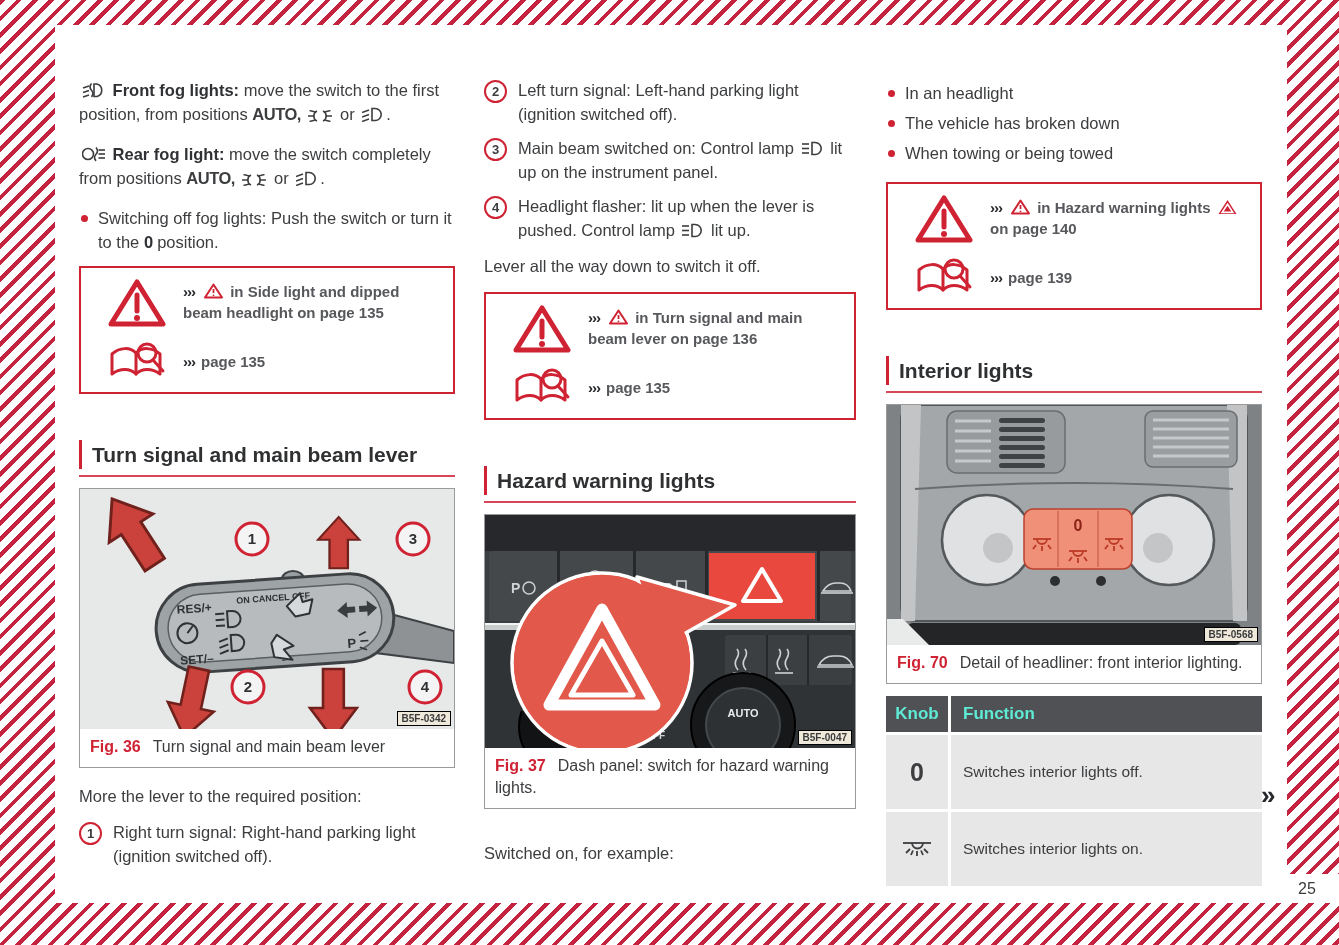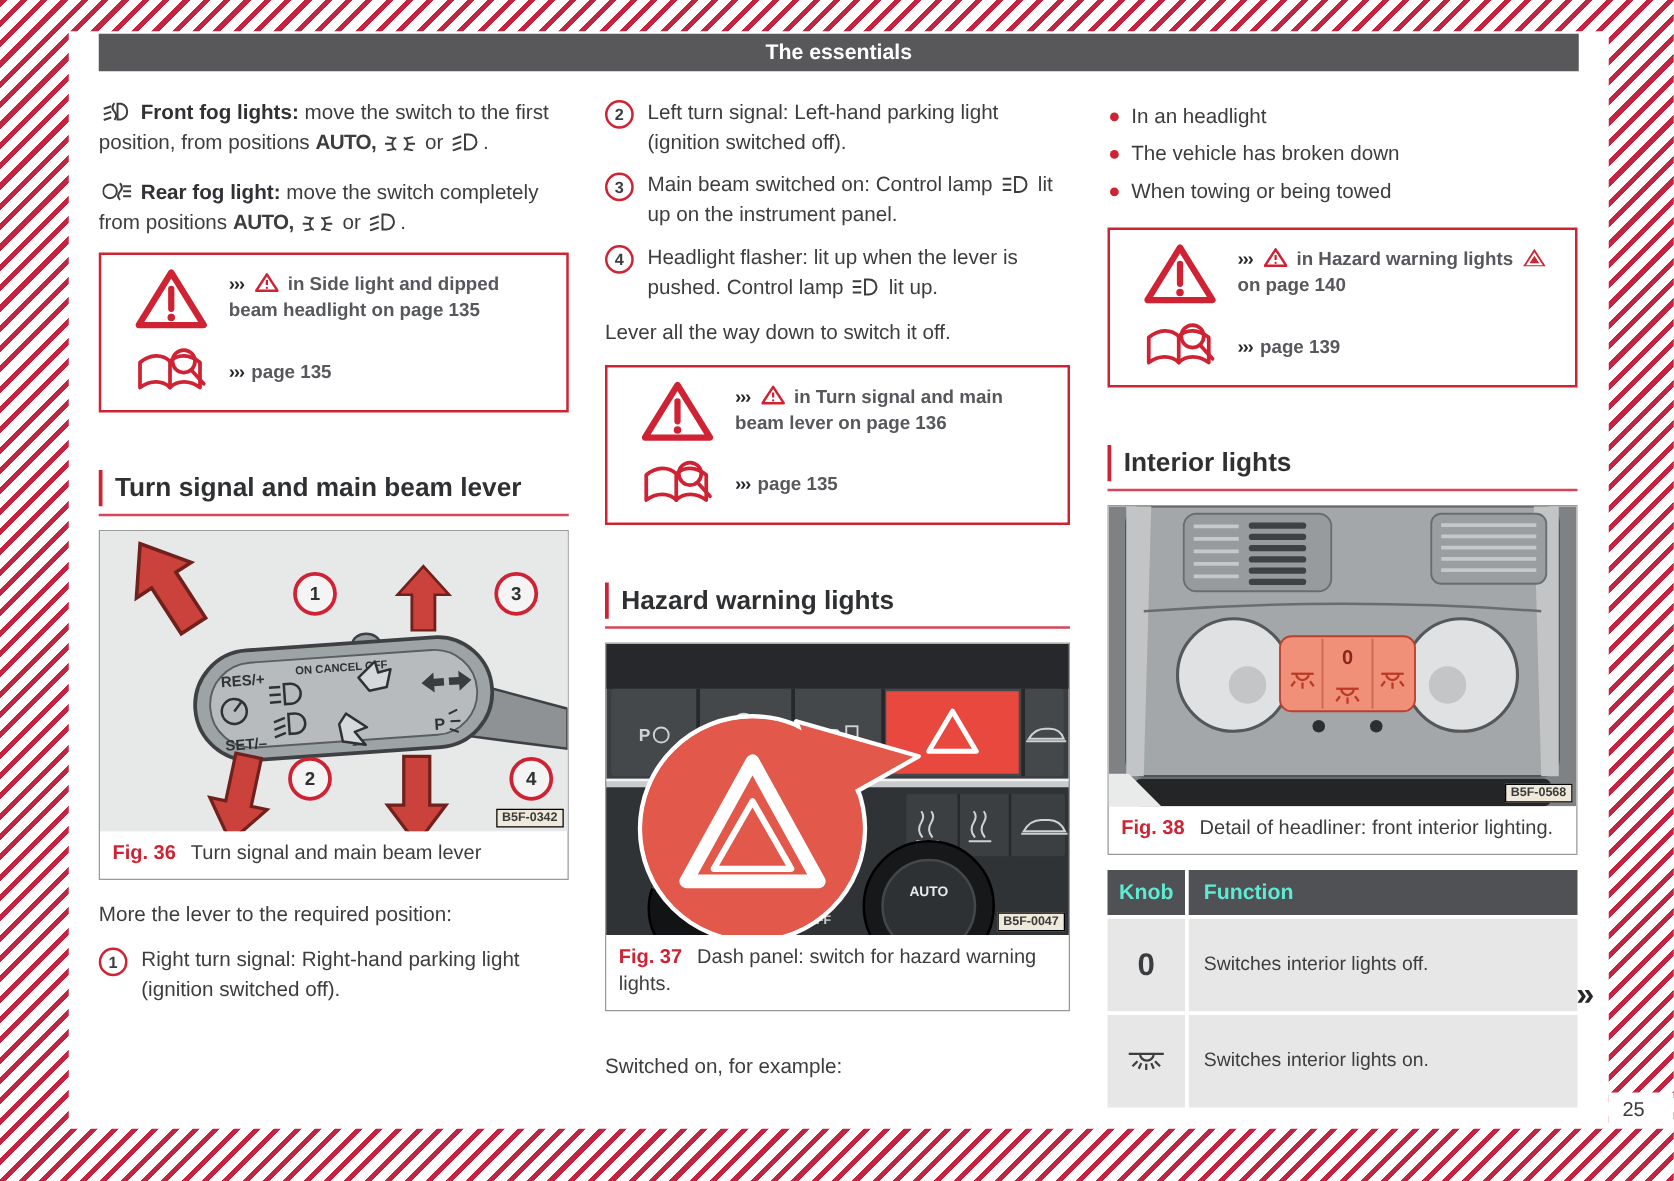--- a/index.html
+++ b/index.html
@@ -58,23 +58,20 @@
   .page-num{position:absolute;left:1298px;top:880px;font-size:16px;color:#3b3b3b;}
   svg text{font-family:"Liberation Sans",sans-serif;}
 </style>
 </head>
 <body>
 
 <div id="page">
   <div class="content-bg"></div>
   <div class="corner-notch"></div>
 
-  <div class="header-bar">
-    <span>The essentials</span>
-  </div>
 
   <div class="col" id="col-left">
     <p>
       <svg class="inl" width="23" height="16" viewBox="0 0 23 16">
           <g stroke="#3c3d3f" stroke-width="1.6" fill="none">
             <path d="M12 2 h3 a6.5 6.5 0 0 1 0 12.5 h-3 z"></path>
             <path d="M9.5 1.5 q-3 3.6 0 6.8 q3 3.2 0 6.6"></path>
             <line x1="7" y1="4" x2="1" y2="6"></line>
             <line x1="7" y1="8.5" x2="1" y2="10.5"></line>
             <line x1="7" y1="13" x2="1" y2="15"></line>
@@ -135,20 +132,26 @@
       <svg class="inl" width="21" height="15" viewBox="0 0 21 15">
           <g stroke="#3c3d3f" stroke-width="1.6" fill="none">
             <path d="M10 1.5 h3.2 a6 6 0 0 1 0 12 h-3.2 z"></path>
             <line x1="7" y1="3" x2="0" y2="5.5"></line>
             <line x1="7" y1="7.5" x2="0" y2="10"></line>
             <line x1="7" y1="12" x2="0" y2="14.5"></line>
           </g>
         </svg><span>.</span>
     </p>
 
+    <div class="bullet-item" style="margin-top:16px">
+      <span class="dot"></span>
+      <p><span>Switching off fog lights: Push the switch or turn it to the</span>
+      <b class="autofont">0</b>
+      <span>position.</span></p>
+    </div>
 
     <div class="warnbox" style="margin-top:12px">
       <div class="warn-row">
         <div class="warn-icon-col">
           <svg width="58" height="50" viewBox="0 0 58 50">
               <polygon points="29,4 55,46 3,46" fill="none" stroke="#cf2233" stroke-width="5" stroke-linejoin="round"></polygon>
               <line x1="29" y1="17" x2="29" y2="33" stroke="#cf2233" stroke-width="5" stroke-linecap="round"></line>
               <circle cx="29" cy="40" r="3" fill="#cf2233"></circle>
             </svg>
         </div>
@@ -510,21 +513,21 @@
             <text x="191" y="126" font-size="16" font-weight="bold" fill="#8c2518" text-anchor="middle">0</text>
           </g>
           <circle cx="168" cy="176" r="5" fill="#2c2e30"></circle>
           <circle cx="214" cy="176" r="5" fill="#2c2e30"></circle>
           <rect x="20" y="218" width="334" height="22" rx="6" fill="#232527"></rect>
           <polygon points="0,240 42,240 16,214 0,214" fill="#e9eaea"></polygon>
         </svg>
         <span class="fig-code">B5F-0568</span>
       </div>
       <div class="fig-cap">
-        <span class="fig-label">Fig. 38</span><span>Detail of headliner: front interior lighting.</span>
+        <span class="fig-label">Fig. 70</span><span>Detail of headliner: front interior lighting.</span>
       </div>
     </div>
 
     <div class="ktable" style="margin-top:12px">
       <div class="kh knob">Knob</div>
       <div class="kh">Function</div>
       <div class="kc knob">0</div>
       <div class="kc">Switches interior lights off.</div>
       <div class="kc knob">
         <svg width="30" height="18" viewBox="0 0 30 18">

